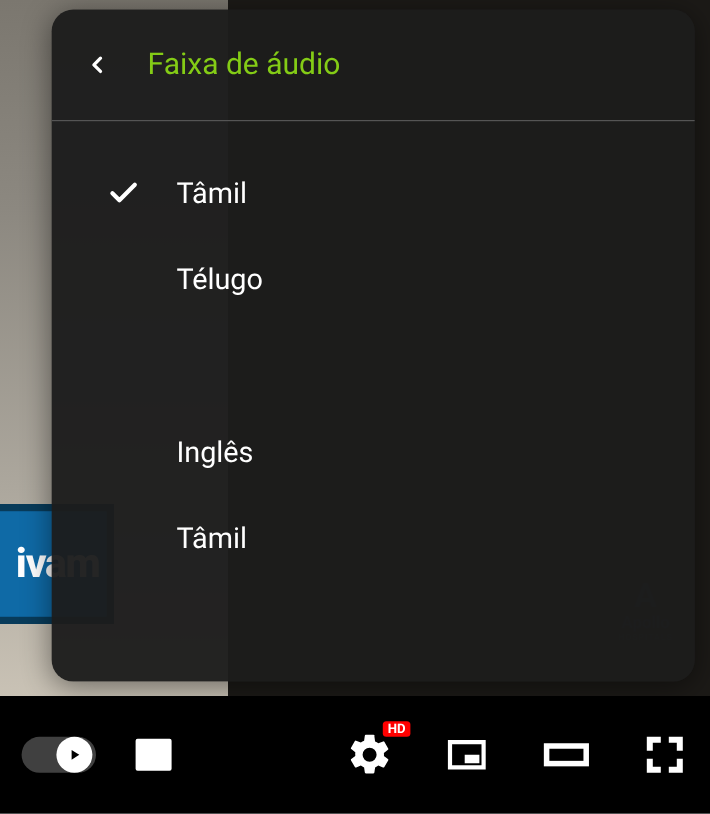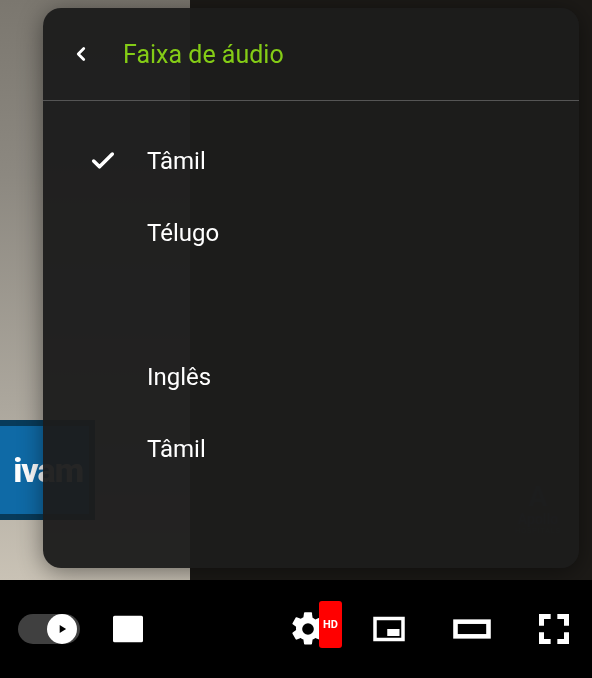--- a/index.html
+++ b/index.html
@@ -51,21 +51,21 @@
     width: 30px; height: 30px; border-radius: 50%; background: #fff;
     display: flex; align-items: center; justify-content: center;
     margin-left: auto;
   }
   .autoplay-knob svg { display: block; }
 
   .gear-wrap { position: relative; margin-right: 40px; }
   .hd-badge {
     position: absolute; top: -8px; right: -14px;
     background: #f00; color: #fff; font-size: 11px; font-weight: 700;
-    padding: 18px 4px; border-radius: 3px; line-height: 1; margin-left: 44px;
+    padding: 1px 4px; border-radius: 3px; line-height: 1; margin-left: 44px;
   }
 
   .icon-gap { margin-right: 40px; }
   .icon-gap-sm { margin-right: 28px; }
 
   
   .panel {
     position: absolute; left: 43px; top: 8px; width: 536px; height: 560px;
     background: rgba(28,28,28,0.96); border-radius: 18px;
     color: #eee;

